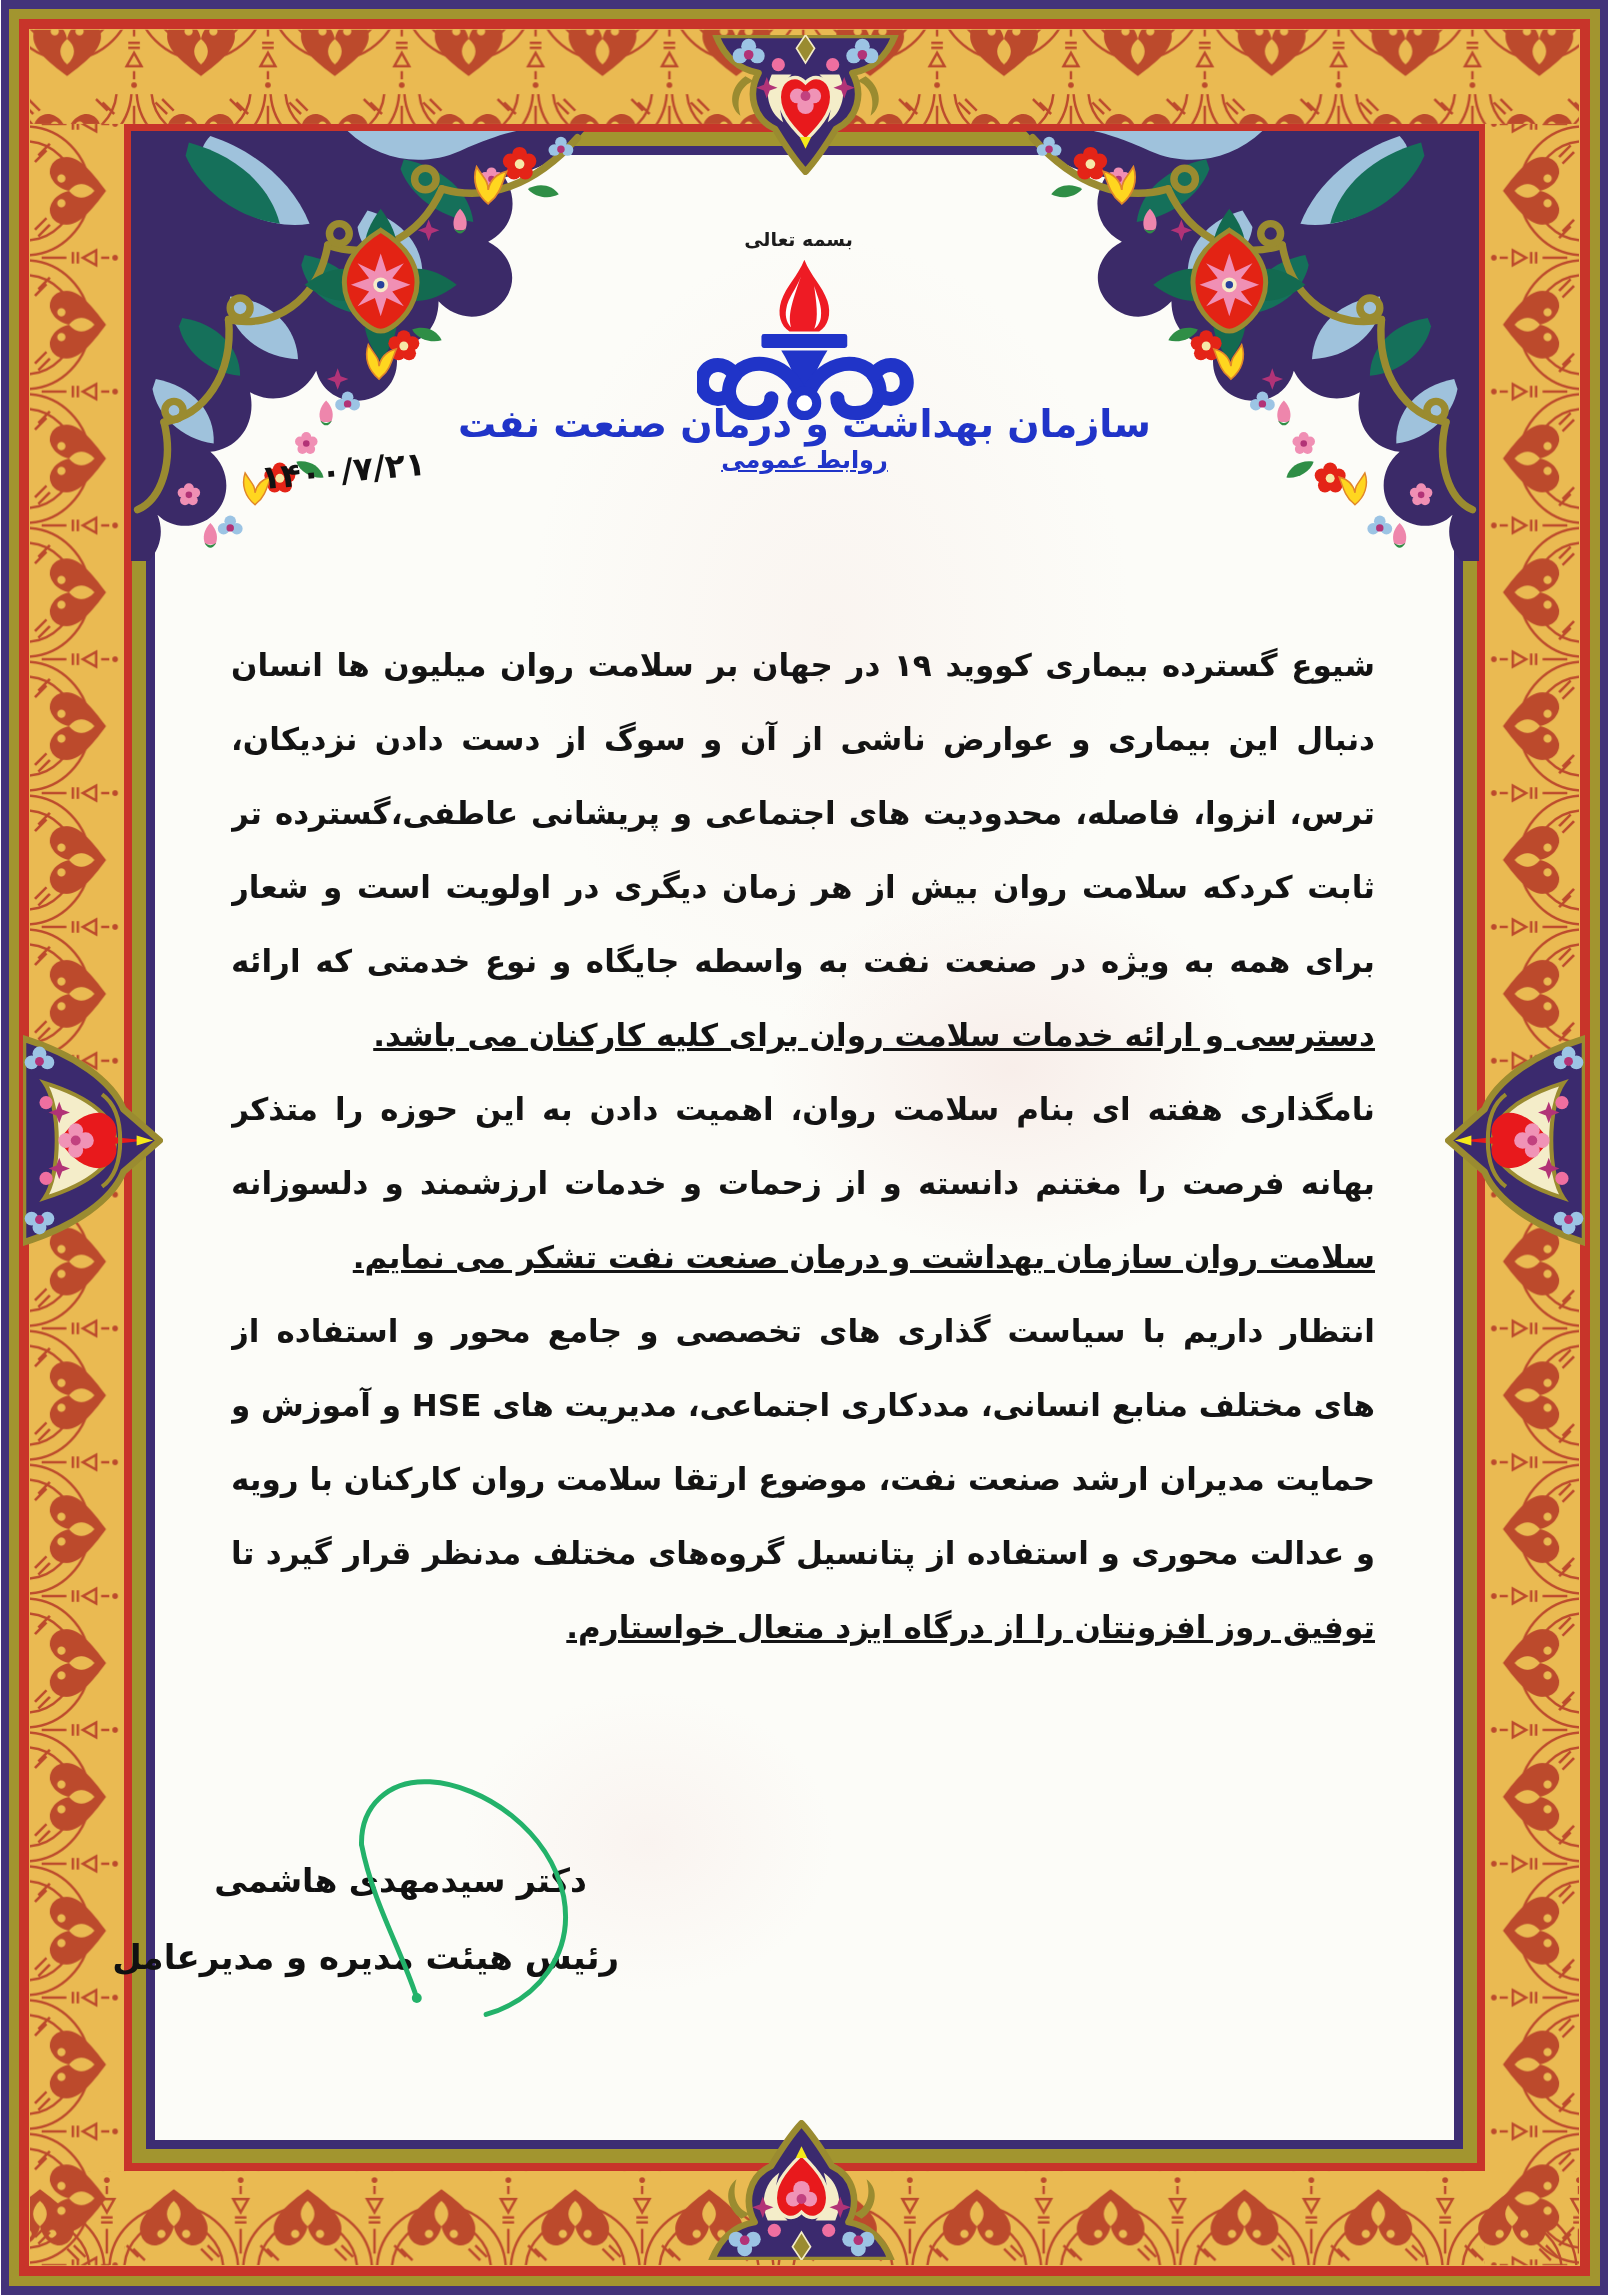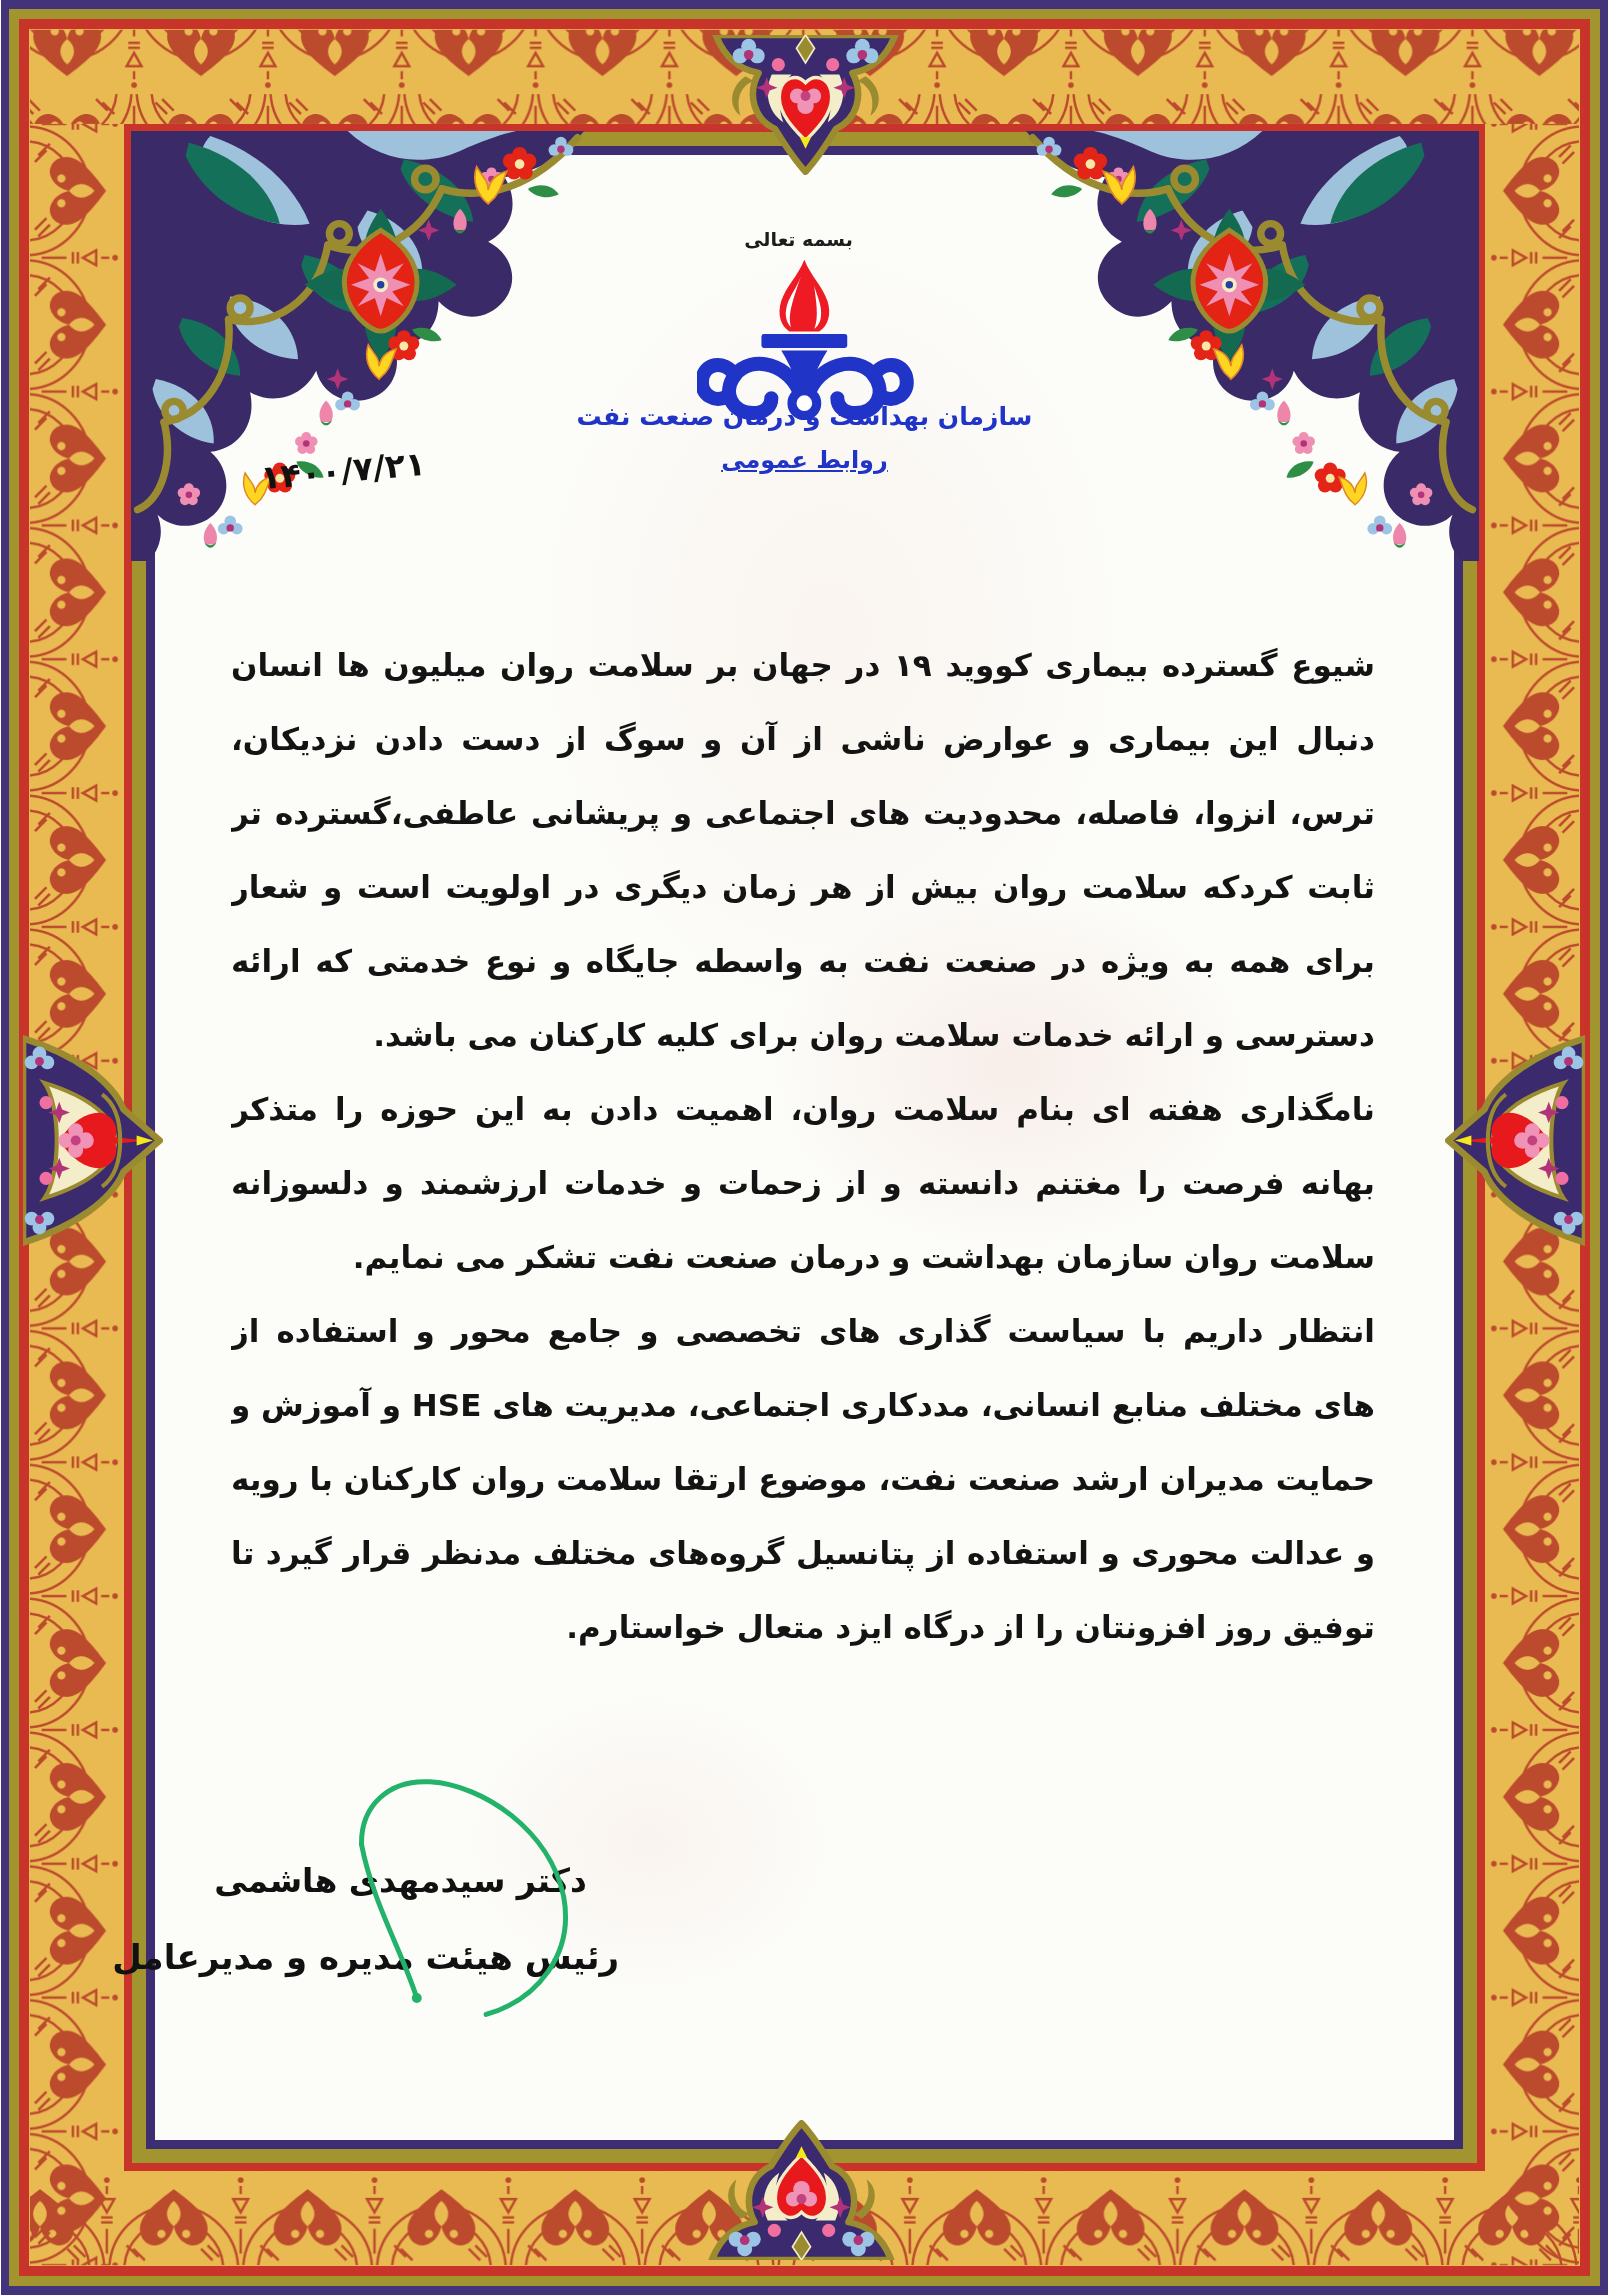--- a/index.html
+++ b/index.html
@@ -30,30 +30,30 @@
   .medal{width:140px;height:215px;top:1033px;}
   .medal.l{left:23px;}
   .medal.r{left:1445px;}
   .pend{width:207px;height:140px;}
   .pend.t{left:702px;top:35px;}
   .pend.b{left:698px;top:2120px;}
   
   .bismillah{left:0;right:12px;top:228px;text-align:center;font-size:19px;font-weight:bold;color:#1c1c1c;}
   .logo{left:697px;top:258px;width:218px;height:165px;}
   .orgname{left:50%;top:402px;transform:translateX(-50%);white-space:nowrap;
-    font-size:25px;font-weight:bold;color:var(--logo_blue,#1e37c8);}
+    font-size:38px;font-weight:bold;color:var(--logo_blue,#1e37c8);}
   .dept{left:50%;top:446px;transform:translateX(-50%);white-space:nowrap;
     font-size:24px;font-weight:bold;color:var(--logo_blue,#1e37c8);text-decoration:underline;}
   .date{left:248px;top:451px;width:190px;text-align:center;direction:rtl;
     font-size:33px;font-weight:bold;color:#111;transform:rotate(-5deg);}
   
   .body-block{left:231px;top:628px;width:1144px;direction:rtl;color:var(--ink,#141414);}
   .ln{height:74px;line-height:74px;font-size:31px;font-weight:bold;
       text-align:justify;text-align-last:justify;overflow:hidden;}
-  .ln.r{text-align:left;text-align-last:right;}
+  .ln.r{text-align:left;text-align-last:right;text-decoration:underline;}
   
   .sig-name{left:273px;top:1861px;width:314px;text-align:center;white-space:nowrap;
     font-size:33px;font-weight:bold;color:#111;direction:rtl;}
   .sig-title{left:140px;top:1937px;width:479px;text-align:center;white-space:nowrap;
     font-size:34px;font-weight:bold;color:#111;direction:rtl;}
   .sig-ink{left:331px;top:1760px;width:264px;height:273px;}
 </style>
 </head>
 <body>
 

